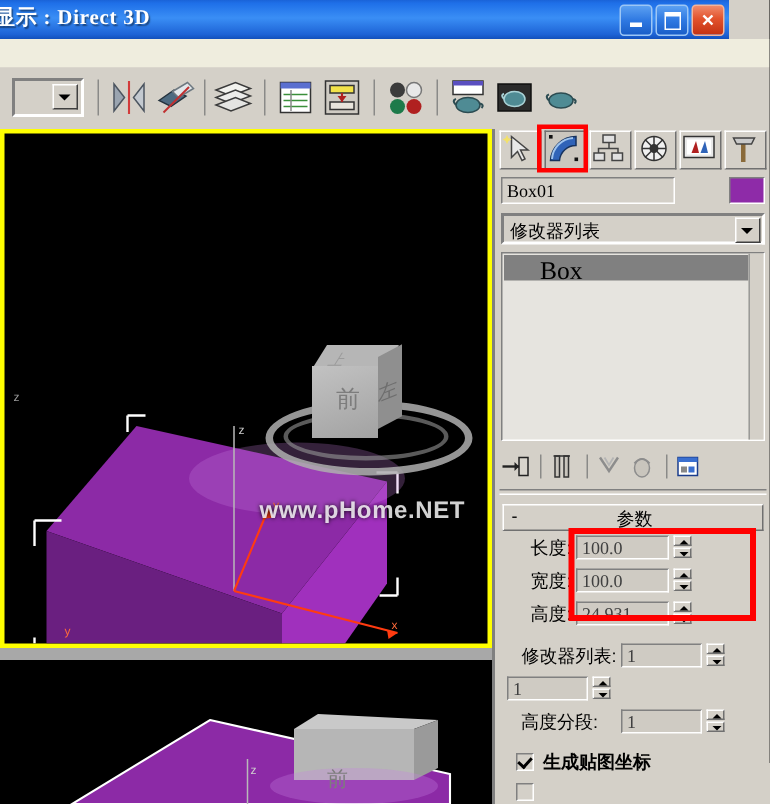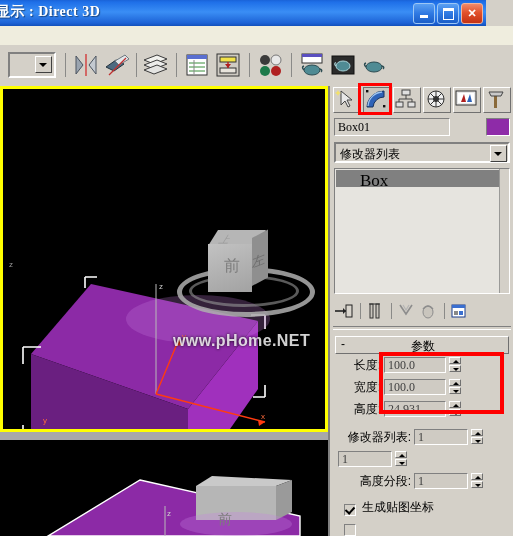--- a/index.html
+++ b/index.html
@@ -128,21 +128,21 @@
     border:1px solid;border-color:#fff #707070 #707070 #fff;box-sizing:border-box;display:block;}
   .spin u{top:0;} .spin i{top:8px;}
   .spin u:after{content:"";position:absolute;left:2.5px;top:1.5px;
     border-left:3px solid transparent;border-right:3px solid transparent;border-bottom:3px solid #000;}
   .spin i:after{content:"";position:absolute;left:2.5px;top:1.5px;
     border-left:3px solid transparent;border-right:3px solid transparent;border-top:3px solid #000;}
 
   .param-hl{position:absolute;left:49px;top:266px;width:125px;height:62px;
     border:4px solid #ff0000;box-sizing:border-box;pointer-events:none;}
 
-  .cbrow{position:absolute;height:16px;display:flex;align-items:flex-end;}
+  .cbrow{position:absolute;height:16px;display:flex;align-items:center;font-weight:bold;}
   .cbox{width:12px;height:12px;background:#d4d0c8;border:1px solid;
     border-color:#808080 #fff #fff #808080;box-sizing:border-box;position:relative;margin-right:6px;}
   .cbox.on:after{content:"";position:absolute;left:2px;top:0px;width:4px;height:7px;
     border:solid #000;border-width:0 2px 2px 0;transform:rotate(42deg);}
   .cblabel{font-size:12px;color:#000;}
 </style>
 </head>
 <body>
 
 <div id="app">
@@ -495,21 +495,21 @@
         <div class="pfield" style="width:54px;">
           <span>1</span>
         </div>
         <div class="spin">
             <u></u>
             <i></i>
           </div>
       </div>
 
       <div class="prow" style="left:0;top:116px;">
-        <div class="plabel" style="width:76px;">高度分段:</div>
+        <div class="plabel" style="width:76px;text-align:center;">高度分段:</div>
         <div class="pfield" style="width:54px;">
           <span>1</span>
         </div>
         <div class="spin">
             <u></u>
             <i></i>
           </div>
       </div>
 
       <div class="cbrow" style="left:9px;top:144px;">

